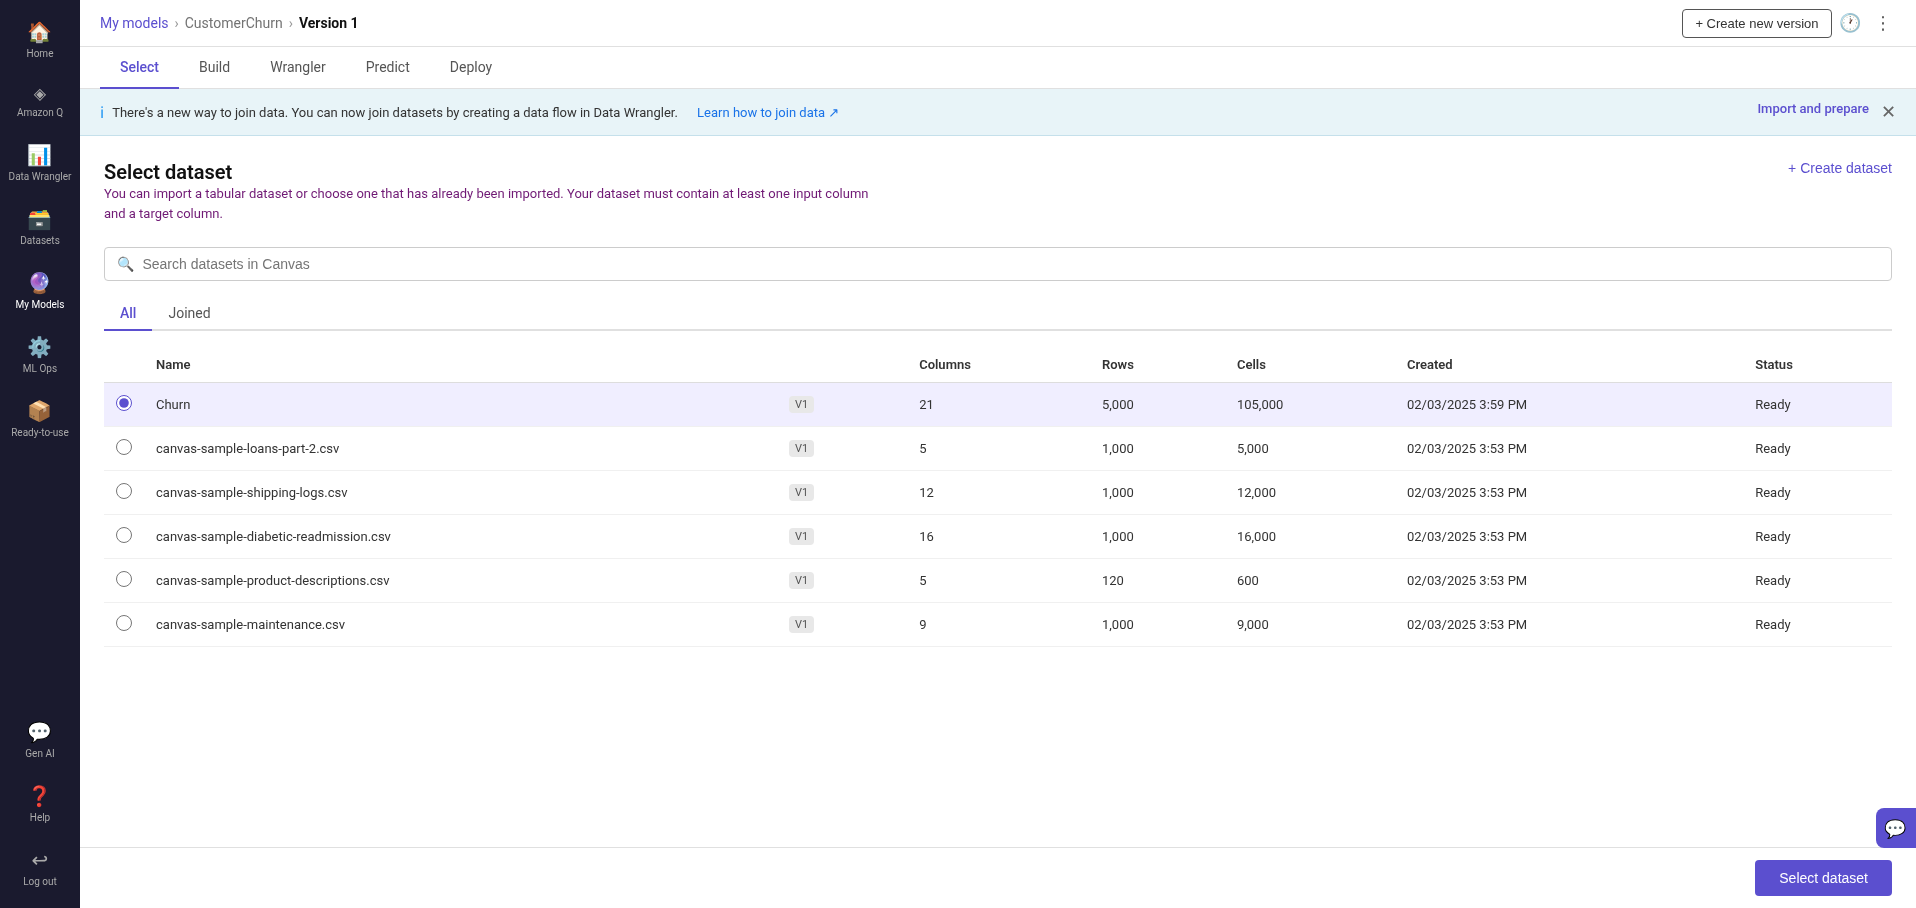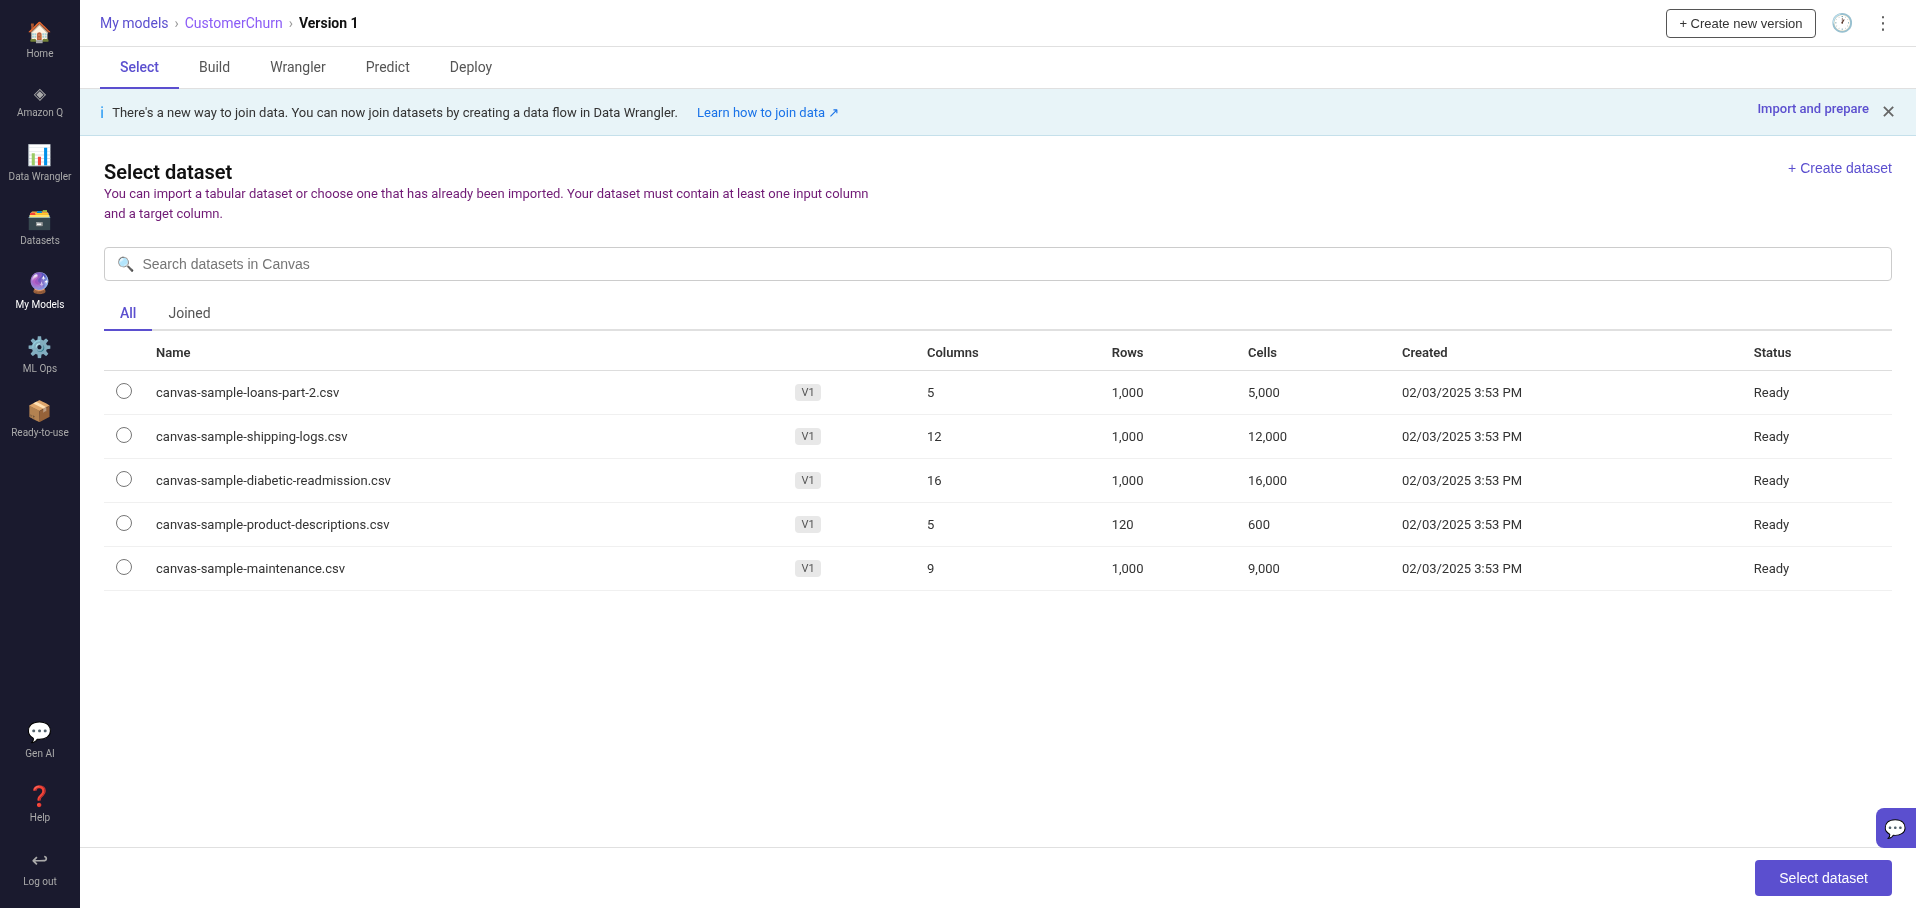--- a/index.html
+++ b/index.html
@@ -42,21 +42,21 @@
       display: flex;
       align-items: center;
       justify-content: space-between;
       padding: 8px 20px;
       border-bottom: 1px solid #e0e0e0;
       background: #fff;
     }
     .breadcrumb { display: flex; align-items: center; gap: 6px; font-size: 14px; color: #555; }
     .breadcrumb .sep { color: #999; }
     .breadcrumb .current { font-weight: 700; color: #111; }
-    .header-actions { display: flex; align-items: center; gap: 12px; }
+    .header-actions { display: flex; align-items: center; gap: 4px; }
     .btn-create-version {
       display: flex; align-items: center; gap: 6px;
       border: 1px solid #555; background: #fff; padding: 6px 12px;
       border-radius: 4px; cursor: pointer; font-size: 13px; color: #333;
     }
     .icon-btn { background: none; border: none; cursor: pointer; font-size: 18px; color: #555; padding: 4px; }
 
     
     .tabs {
       display: flex;
@@ -104,21 +104,21 @@
     
     .search-bar {
       display: flex; align-items: center; gap: 8px;
       border: 1px solid #ccc; border-radius: 4px; padding: 8px 12px;
       margin-bottom: 16px; background: #fff;
     }
     .search-bar input { border: none; outline: none; flex: 1; font-size: 14px; color: #333; }
     .search-icon { color: #888; }
 
     
-    .sub-tabs { display: flex; border-bottom: 2px solid #e0e0e0; margin-bottom: 4px; }
+    .sub-tabs { display: flex; border-bottom: 2px solid #e0e0e0; margin-bottom: 16px; }
     .sub-tab {
       padding: 8px 16px; cursor: pointer; font-size: 14px; color: #555;
       border-bottom: 2px solid transparent; margin-bottom: -2px;
     }
     .sub-tab.active { color: #5b4fcf; border-bottom-color: #5b4fcf; font-weight: 500; }
 
     
     .dataset-table { width: 100%; border-collapse: collapse; }
     .dataset-table th {
       text-align: left; padding: 10px 12px; font-size: 13px; font-weight: 600;
@@ -199,21 +199,21 @@
     <span class="label">Log out</span>
   </div>
 </div>
 
 <div class="main">
 
   <div class="header">
     <div class="breadcrumb">
       <span style="cursor:pointer;color:#5b4fcf;">My models</span>
       <span class="sep">›</span>
-      <span style="cursor:pointer;color:#8b5cf6;">CustomerChurn</span>
+      <span style="cursor:pointer;color:#737373;">CustomerChurn</span>
       <span class="sep">›</span>
       <span class="current">Version 1</span>
     </div>
     <div class="header-actions">
       <button class="btn-create-version">
         <span>+ Create new version</span>
       </button>
       <button class="icon-btn">
         <span>🕐</span>
       </button>
@@ -291,20 +291,36 @@
           <th>Name</th>
           <th></th>
           <th>Columns</th>
           <th>Rows</th>
           <th>Cells</th>
           <th>Created</th>
           <th>Status</th>
         </tr>
       </thead>
       <tbody id="dataset-tbody">
+      <tr class="selected">
+      <td class="radio-col">
+        <input type="radio" name="dataset-select" checked="" style="">
+      </td>
+      <td>
+        <span>Churn</span>
+      </td>
+      <td>
+        <span class="version-badge">V1</span>
+      </td>
+      <td>21</td>
+      <td>5,000</td>
+      <td>105,000</td>
+      <td>02/03/2025 3:59 PM</td>
+      <td><span class="status-ready">Ready</span></td>
+    </tr>
           <tr>
       <td class="radio-col">
         <input type="radio" name="dataset-select" style="">
       </td>
       <td>
         <span>canvas-sample-loans-part-2.csv</span>
       </td>
       <td>
         <span class="version-badge">V1</span>
       </td>

